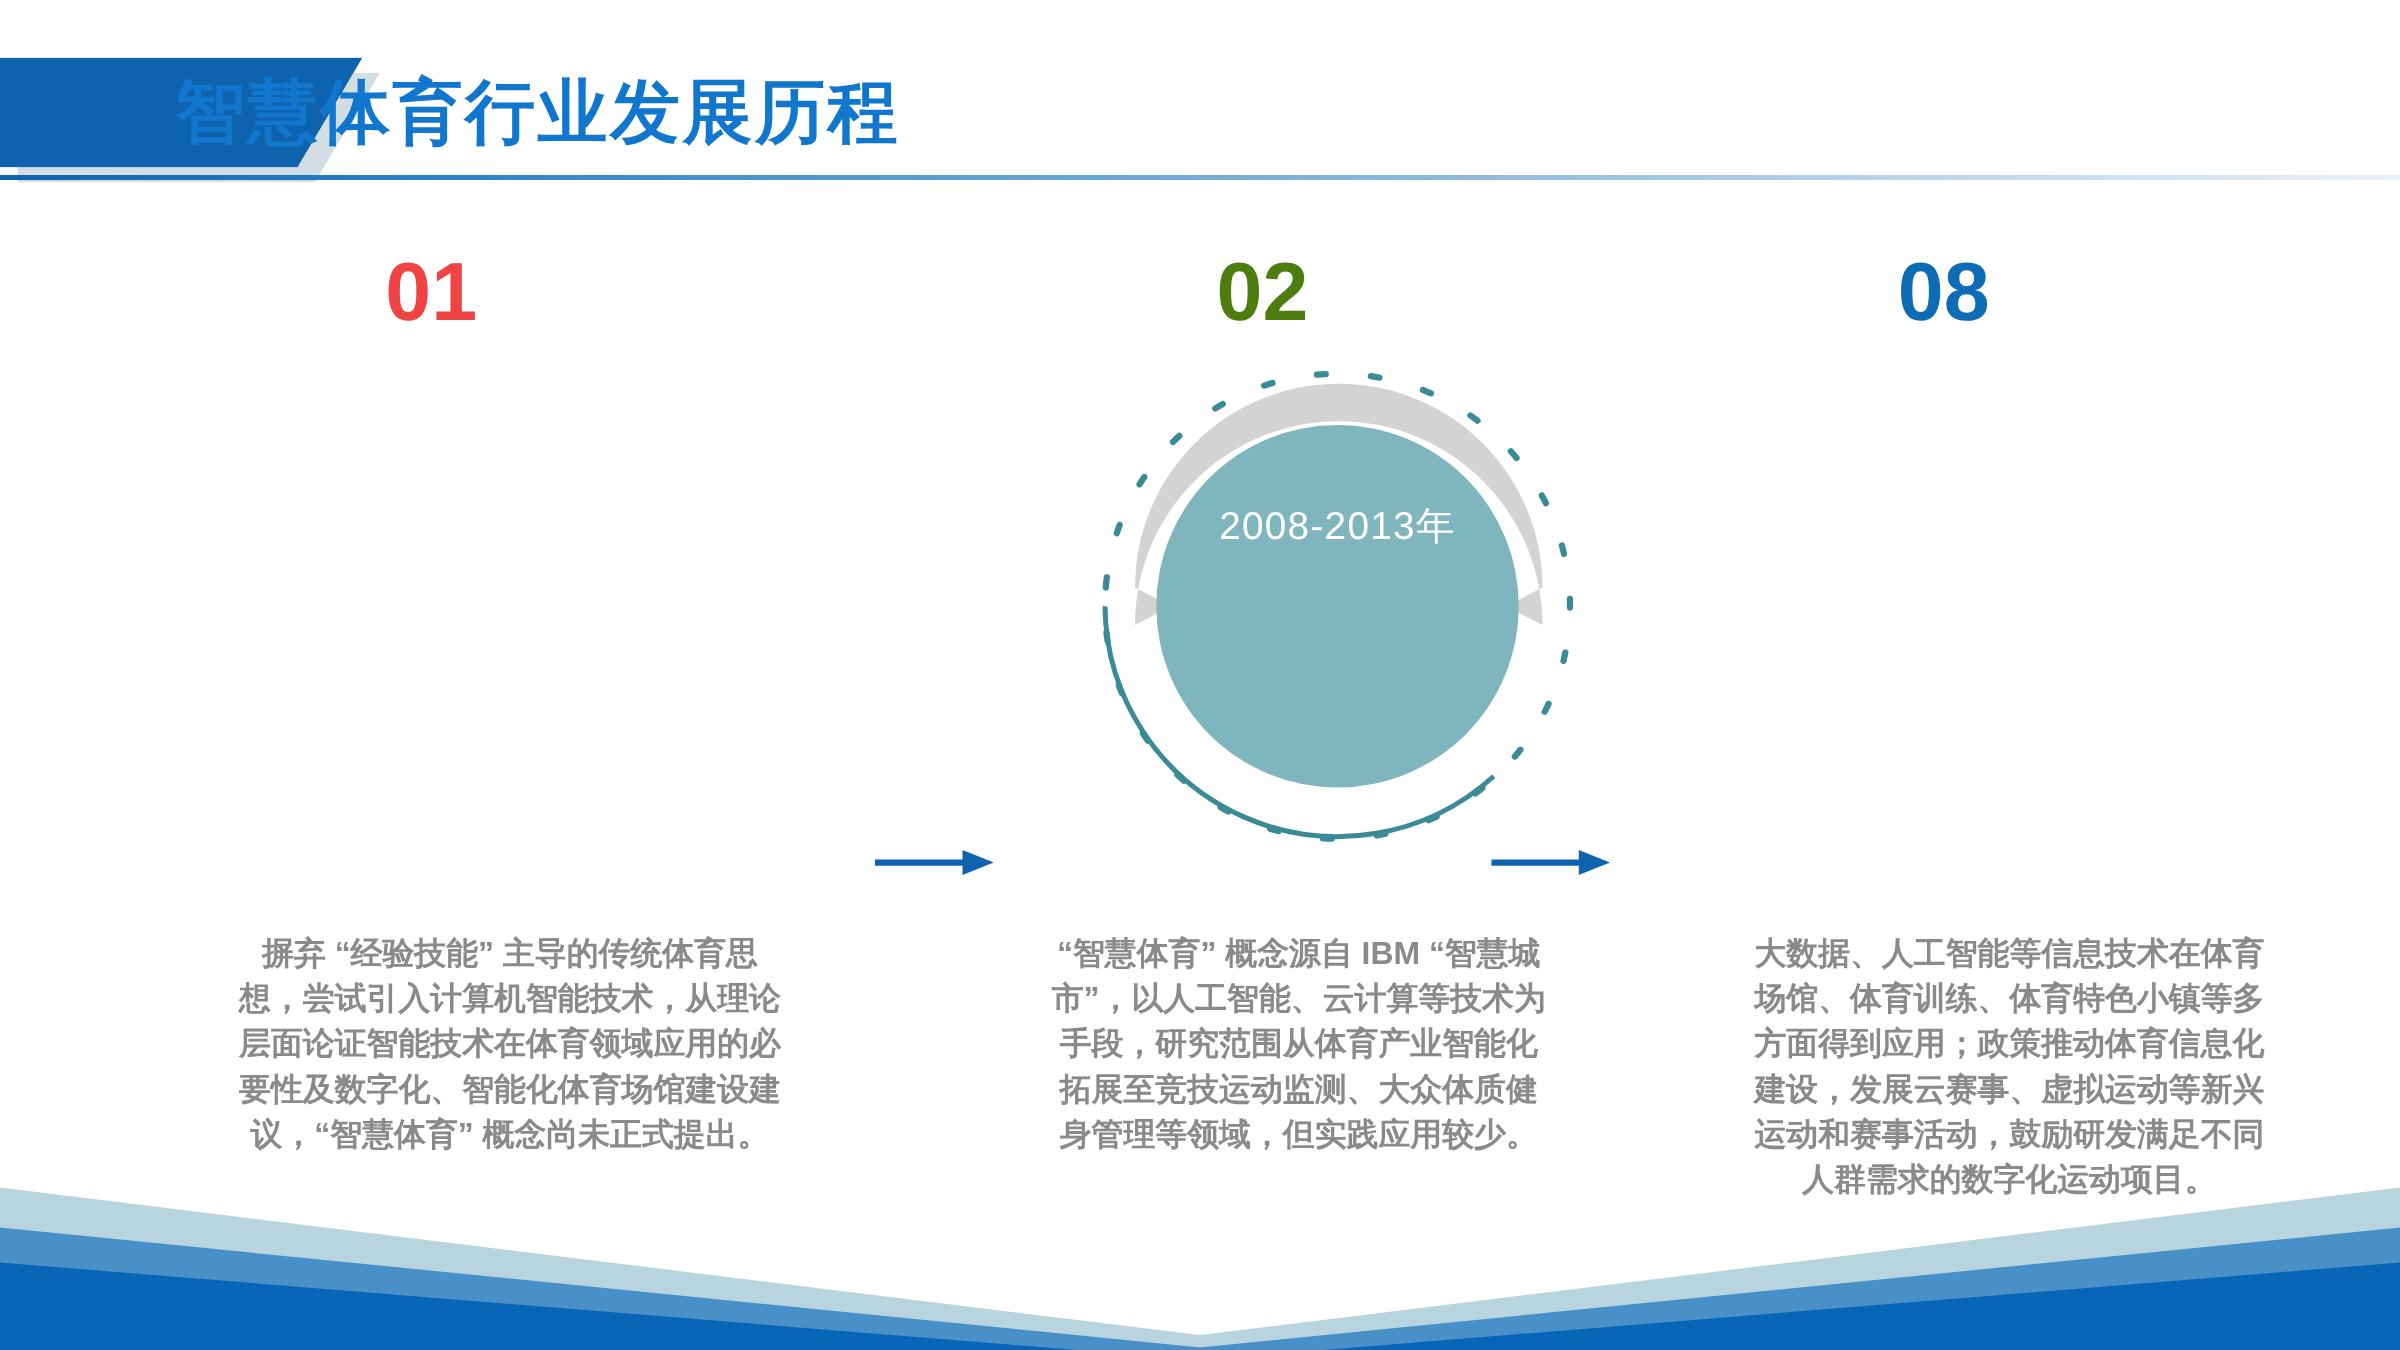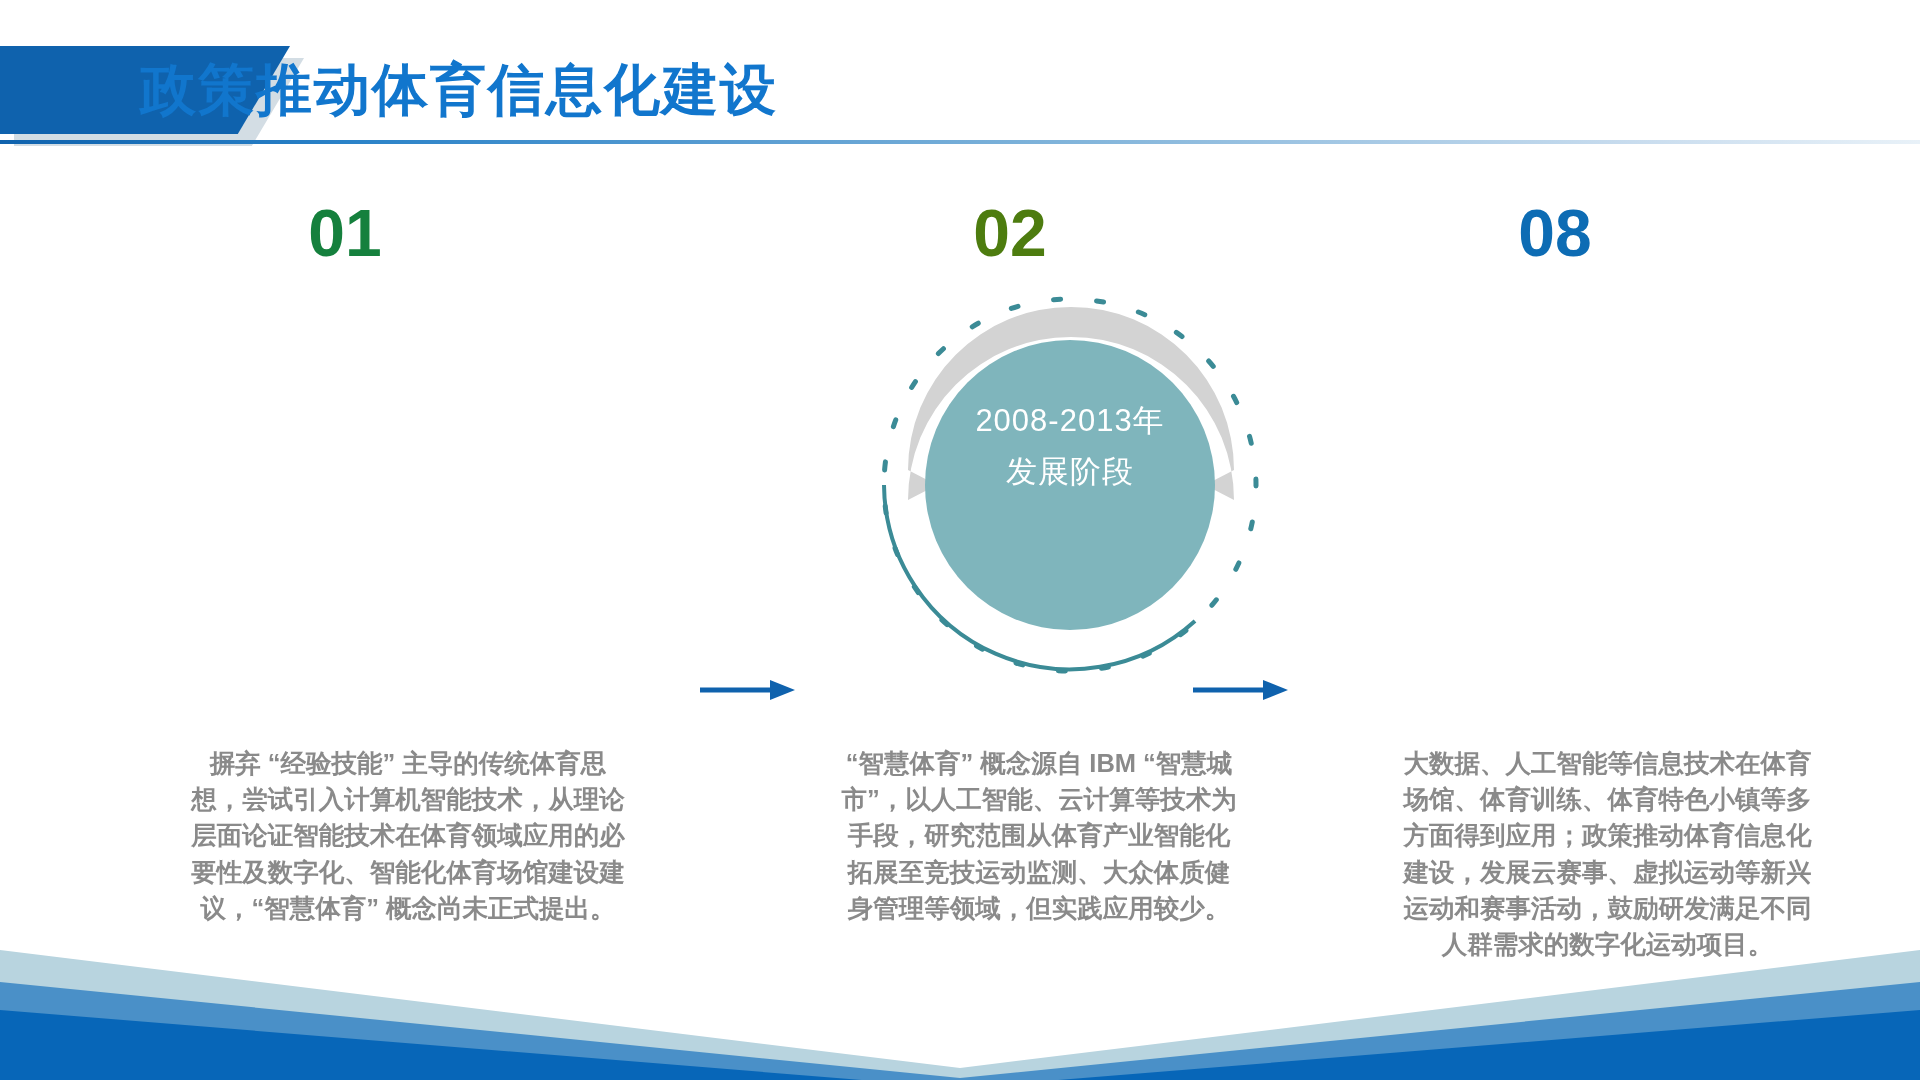--- a/index.html
+++ b/index.html
@@ -45,21 +45,21 @@
   .stage{position:absolute;top:0;width:470px;height:780px;}
   .stage.s1{left:170px;}
   .stage.s2{left:795px;}
   .stage.s3{left:1300px;}
 
   .stage-num{
     position:absolute;top:50px;left:0;width:470px;
     text-align:center;
     font-size:66px;font-weight:bold;line-height:1;
   }
-  .stage.s1 .stage-num{color:#15803d;left:-60px;}
+  .stage.s1 .stage-num{color:#ef4444;left:-60px;}
   .stage.s2 .stage-num{color:#4d7c0f;left:-20px;}
   .stage.s3 .stage-num{color:#0d6cb4;left:20px;}
 
   
   .circle-wrap{position:absolute;top:140px;left:40px;width:390px;height:390px;}
   .stage.s2 .circle-wrap{left:80px;}
   .stage.s3 .circle-wrap{left:115px;}
 
   .circle-wrap svg{position:absolute;left:0;top:0;}
 
@@ -92,21 +92,21 @@
   
   #bottom{position:absolute;left:0;bottom:0;width:1920px;height:170px;overflow:hidden;}
   #bottom svg{display:block;}
 </style>
 </head>
 <body>
 
 <div id="header">
   <div class="hdr-shadow"></div>
   <div class="hdr-block"></div>
-  <div id="page-title">政策推动体育信息化建设</div>
+  <div id="page-title">智慧体育行业发展历程</div>
   <div class="hdr-rule"></div>
 </div>
 
 <div id="stages">
 
   <div class="stage s1">
     <div class="stage-num">01</div>
 
 
     <div class="stage-desc">摒弃 “经验技能” 主导的传统体育思想，尝试引入计算机智能技术，从理论层面论证智能技术在体育领域应用的必要性及数字化、智能化体育场馆建设建议，“智慧体育” 概念尚未正式提出。</div>
@@ -129,21 +129,20 @@
 
         <path d="M 9 195 A 186 186 0 0 0 320 331" fill="none" stroke="#3b8b96" stroke-width="4"></path>
 
         <path d="M 33 210 A 163 163 0 1 1 359 210 L 330 195 L 359 180 A 163 163 0 1 0 33 180 L 62 195 Z" fill="#d3d3d3"></path>
 
         <circle cx="195" cy="195" r="145" fill="#7fb5bc"></circle>
       </svg>
 
       <div class="circle-label">
         <span>2008-2013年</span>
-        <span>发展阶段</span>
       </div>
     </div>
 
     <div class="stage-desc">“智慧体育” 概念源自 IBM “智慧城市”，以人工智能、云计算等技术为手段，研究范围从体育产业智能化拓展至竞技运动监测、大众体质健身管理等领域，但实践应用较少。</div>
   </div>
 
   <div class="arrow a2">
     <svg width="95" height="26" viewBox="0 0 95 26">
       <line x1="0" y1="13" x2="72" y2="13" stroke="#0f62ad" stroke-width="5"></line>
       <polygon points="70,3 95,13 70,23" fill="#0f62ad"></polygon>

